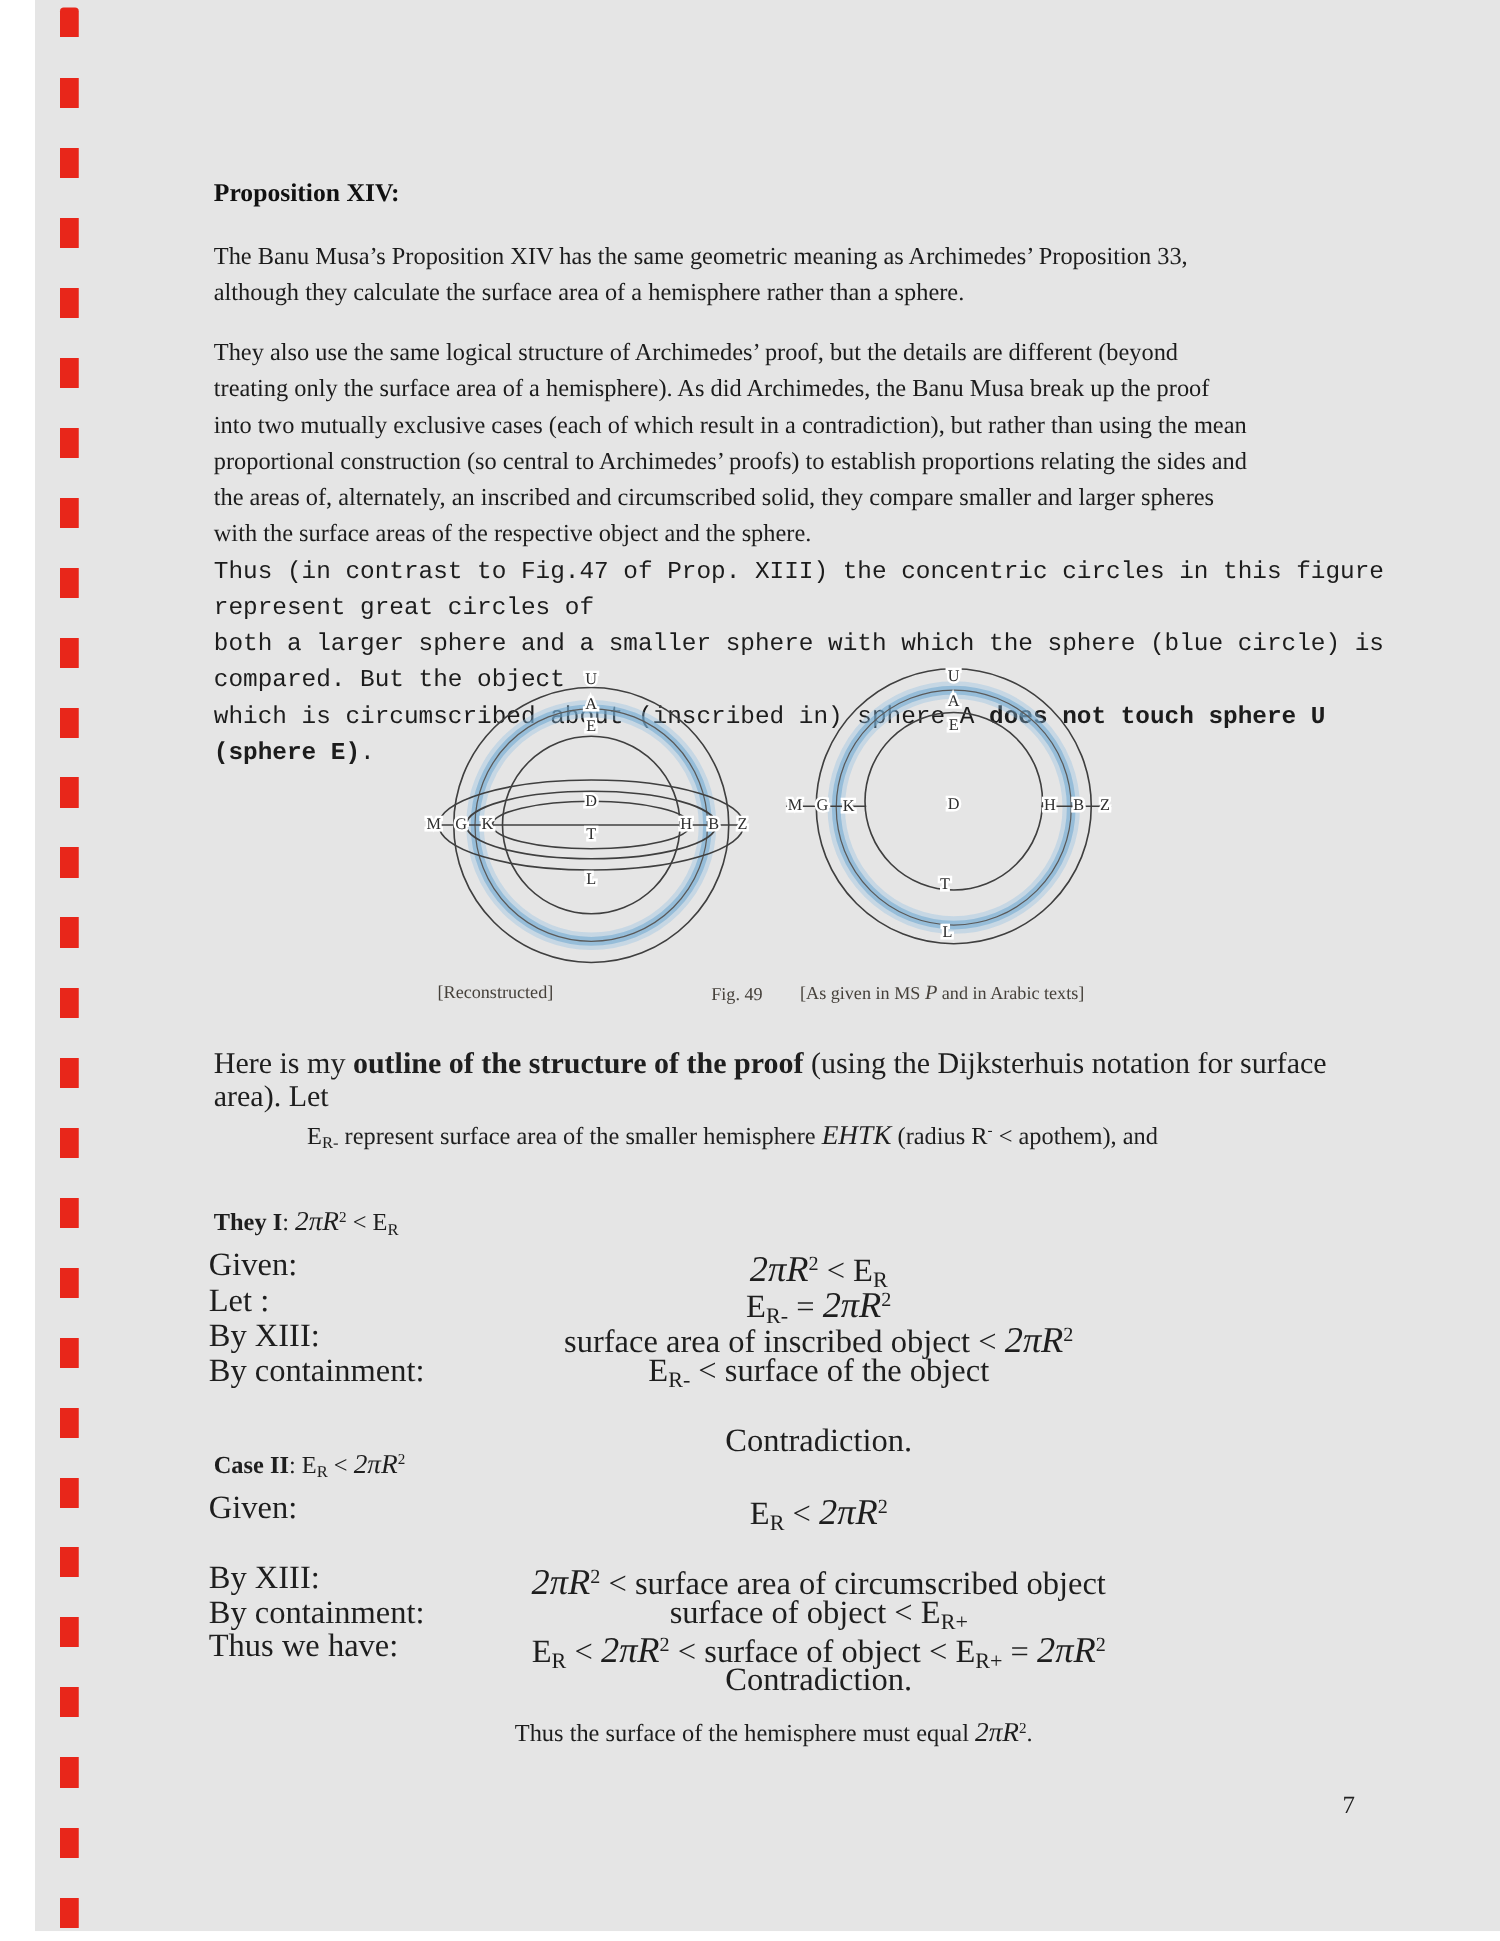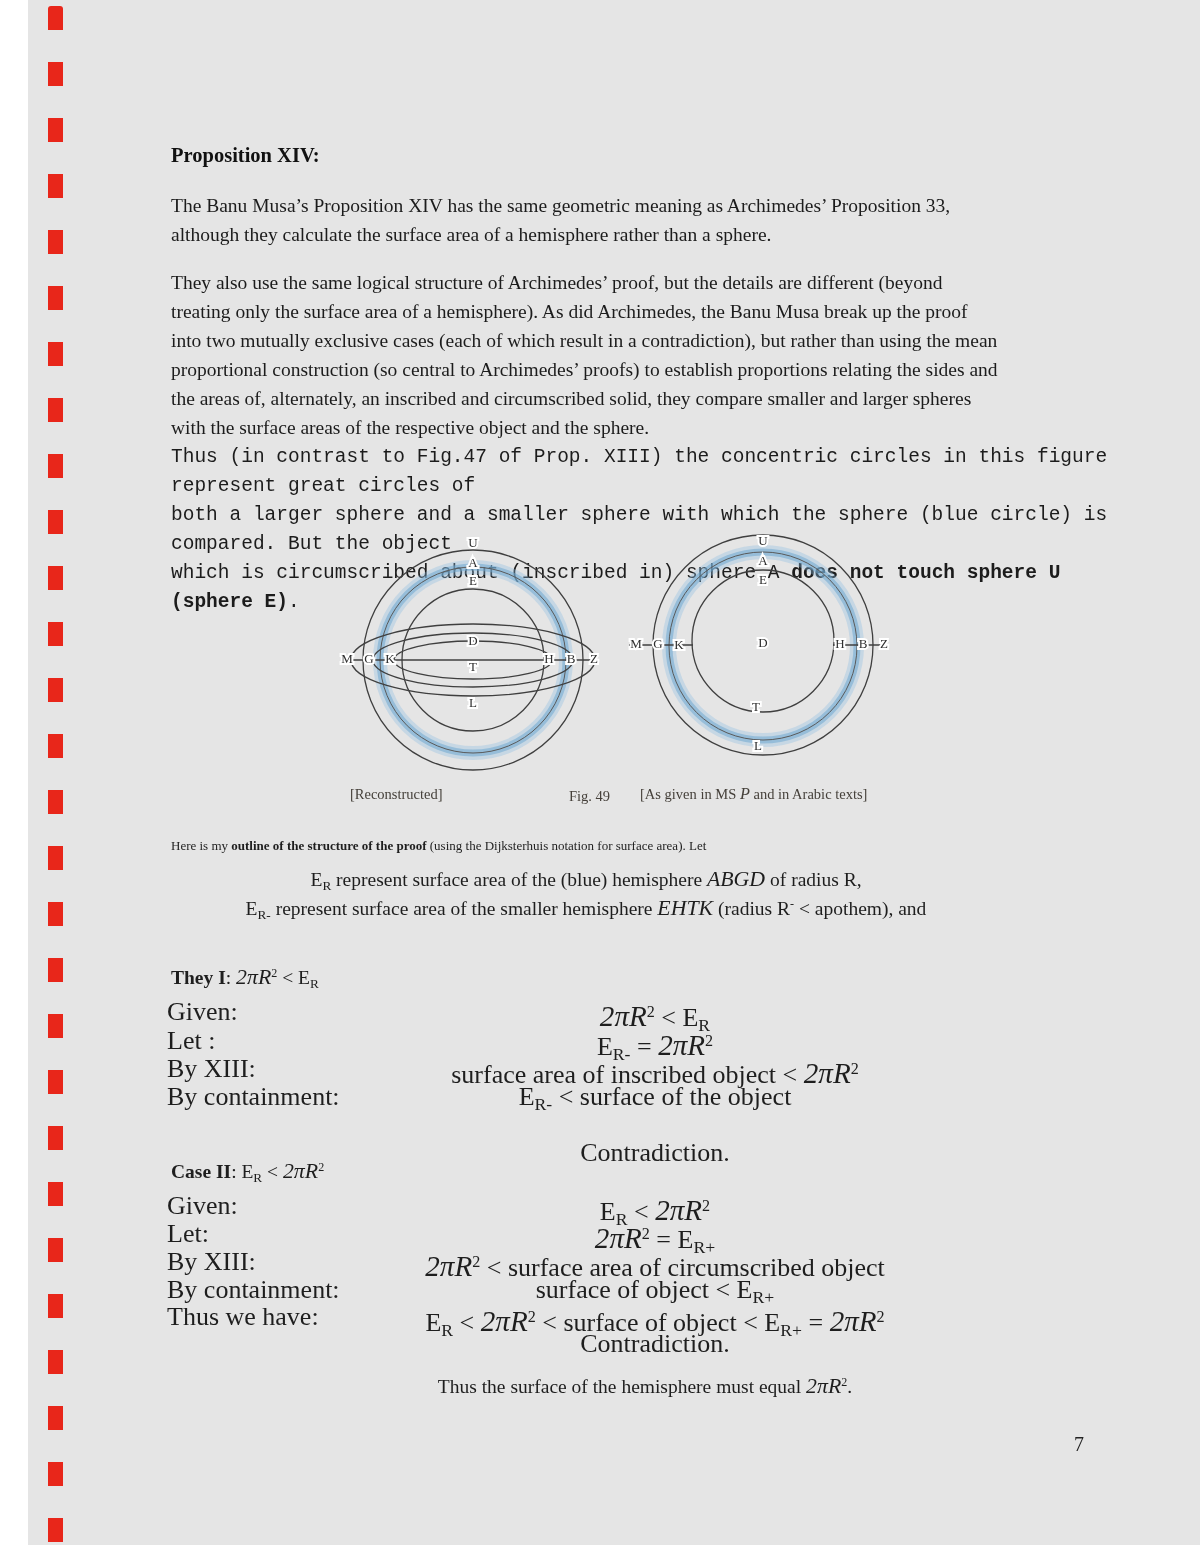--- a/index.html
+++ b/index.html
@@ -25,29 +25,29 @@
   .fig-ink{stroke:#5a5a5a;stroke-width:1;fill:none;}
   .blue-halo{stroke:rgba(140,190,225,0.35);stroke-width:14;fill:none;}
   .blue-band{stroke:rgba(111,168,207,0.55);stroke-width:7;fill:none;}
   .fig-label{font-family:"Liberation Serif",serif;font-size:13px;fill:#2e2e2e;
              text-anchor:middle;dominant-baseline:middle;}
   .caption{position:absolute;font-size:14.5px;color:#45403a;}
   .cap-rec{left:322px;top:786px;}
   .cap-fig{left:541px;top:788px;}
   .cap-right{left:612px;top:785px;}
   
-  .outline-intro{position:absolute;left:143px;top:838px;width:950px;font-size:13px;}
+  .outline-intro{position:absolute;left:143px;top:838px;width:950px;font-size:24px;}
   .outline-line{position:absolute;left:143px;width:830px;text-align:center;font-size:19.5px;}
   .ol1{top:867px;} .ol2{top:896px;} .ol3{top:925px;}
   
   .case-head{position:absolute;left:143px;font-size:19.5px;}
   .case-row{position:absolute;left:139px;width:920px;font-size:26px;line-height:26px;}
   .row-label{position:absolute;left:0;top:0;}
   .row-formula{text-align:center;padding-left:56px;}
-  .closing{position:absolute;left:172px;top:1374px;width:890px;text-align:center;font-size:19.5px;}
+  .closing{position:absolute;left:146px;top:1374px;width:890px;text-align:center;font-size:19.5px;}
   .page-number{position:absolute;left:1046px;top:1433px;font-size:20px;color:#222;}
 </style>
 </head>
 <body>
 
 <div class="page">
 
   <div class="edge-marks"></div>
 
   <h1 class="title">Proposition XIV:</h1>
@@ -106,21 +106,20 @@
     <text x="227" y="131" class="fig-label" paint-order="stroke" stroke="#fff" stroke-width="4">H</text>
     <text x="250" y="131" class="fig-label" paint-order="stroke" stroke="#fff" stroke-width="4">B</text>
     <text x="271" y="131" class="fig-label" paint-order="stroke" stroke="#fff" stroke-width="4">Z</text>
   </svg>
 
   <span class="caption cap-rec">[Reconstructed]</span>
   <span class="caption cap-fig">Fig. 49</span>
   <span class="caption cap-right">[As given in MS <i>P</i> and in Arabic texts]</span>
 
   <div class="outline-intro">Here is my <b>outline of the structure of the proof</b> (using the Dijksterhuis notation for surface area). Let</div>
-  <div class="outline-line ol1">E<sub>R</sub> represent surface area of the (blue) hemisphere <i>ABGD</i> of radius R,</div>
   <div class="outline-line ol2">E<sub>R-</sub> represent surface area of the smaller hemisphere <i>EHTK</i> (radius R<sup>-</sup> &lt; apothem), and</div>
 
   <div class="case-head" style="top:965px"><b>They I</b>: <i>2πR</i><sup>2</sup> &lt; E<sub>R</sub></div>
 
   <div class="case-row" style="top:999px">
     <span class="row-label">Given:</span>
     <div class="row-formula"><i>2πR</i><sup>2</sup> &lt; E<sub>R</sub></div>
   </div>
   <div class="case-row" style="top:1028px">
     <span class="row-label">Let :</span>
@@ -138,24 +137,20 @@
     <span class="row-label"></span>
     <div class="row-formula">Contradiction.</div>
   </div>
 
   <div class="case-head" style="top:1159px"><b>Case II</b>: E<sub>R</sub> &lt; <i>2πR</i><sup>2</sup></div>
 
   <div class="case-row" style="top:1193px">
     <span class="row-label">Given:</span>
     <div class="row-formula">E<sub>R</sub> &lt; <i>2πR</i><sup>2</sup></div>
   </div>
-  <div class="case-row" style="top:1221px">
-    <span class="row-label">Let:</span>
-    <div class="row-formula"><i>2πR</i><sup>2</sup> = E<sub>R+</sub></div>
-  </div>
   <div class="case-row" style="top:1249px">
     <span class="row-label">By XIII:</span>
     <div class="row-formula"><i>2πR</i><sup>2</sup> &lt; surface area of circumscribed object</div>
   </div>
   <div class="case-row" style="top:1277px">
     <span class="row-label">By containment:</span>
     <div class="row-formula">surface of object &lt; E<sub>R+</sub></div>
   </div>
   <div class="case-row" style="top:1304px">
     <span class="row-label">Thus we have:</span>

